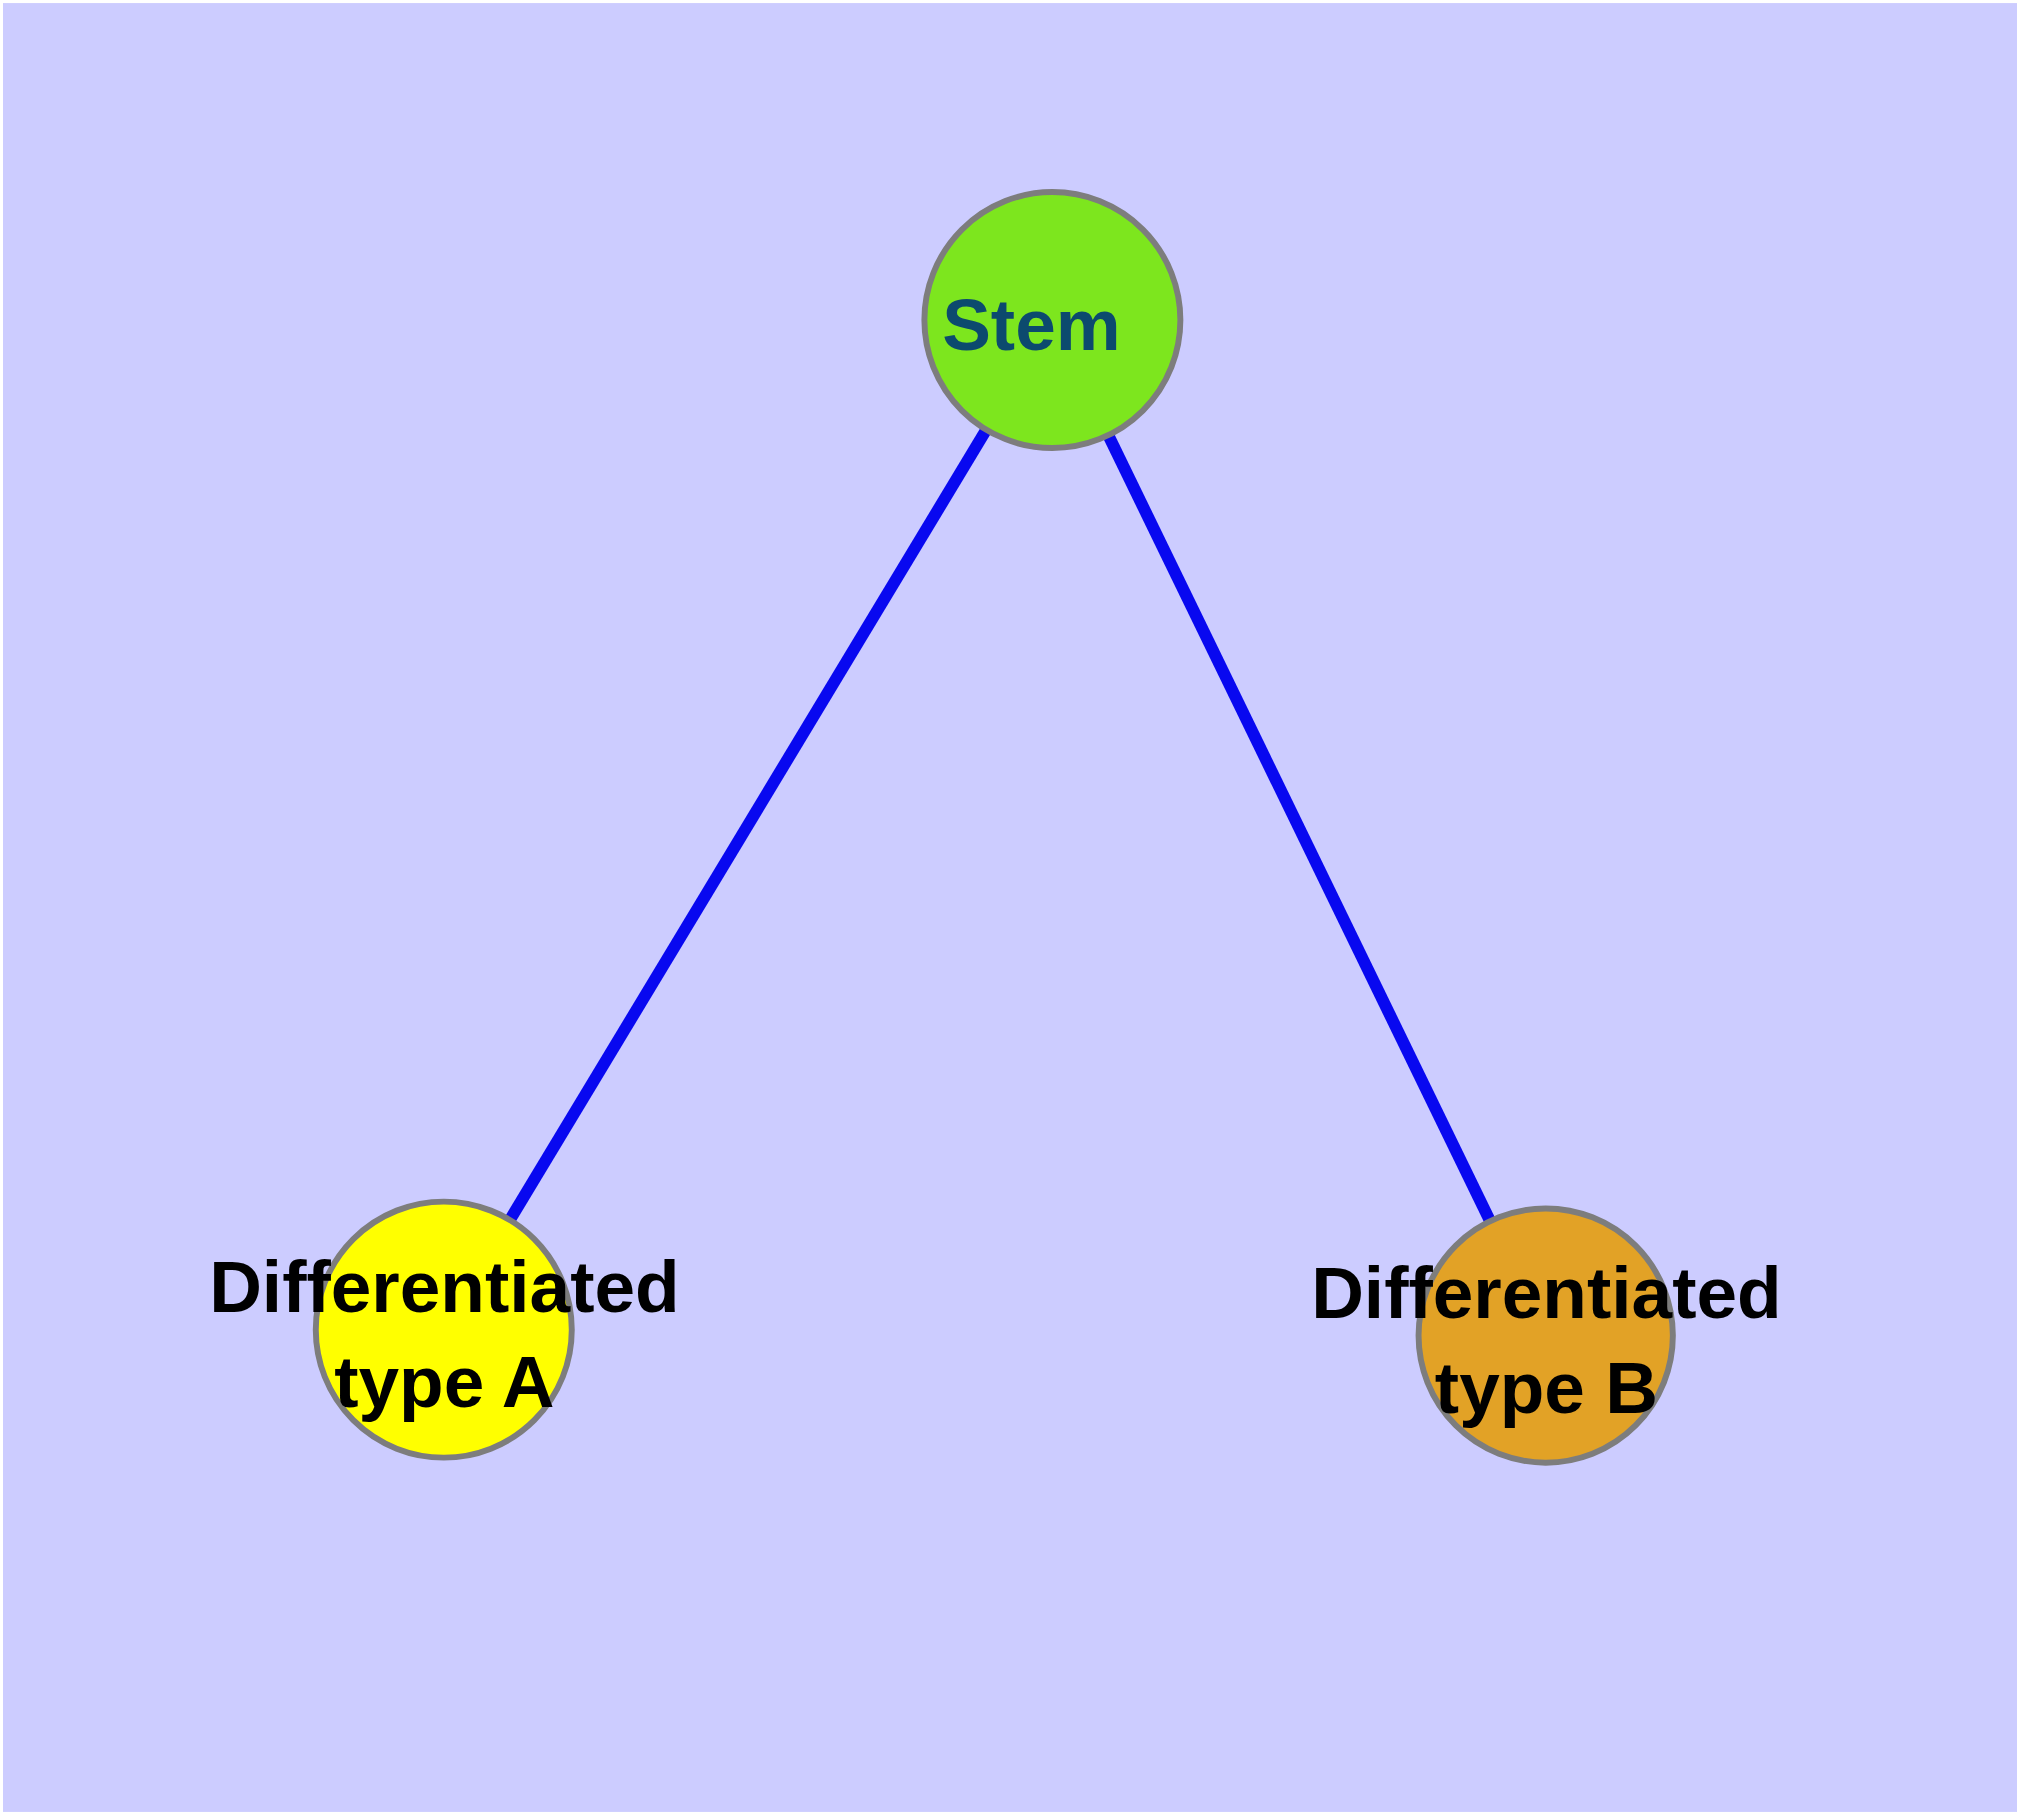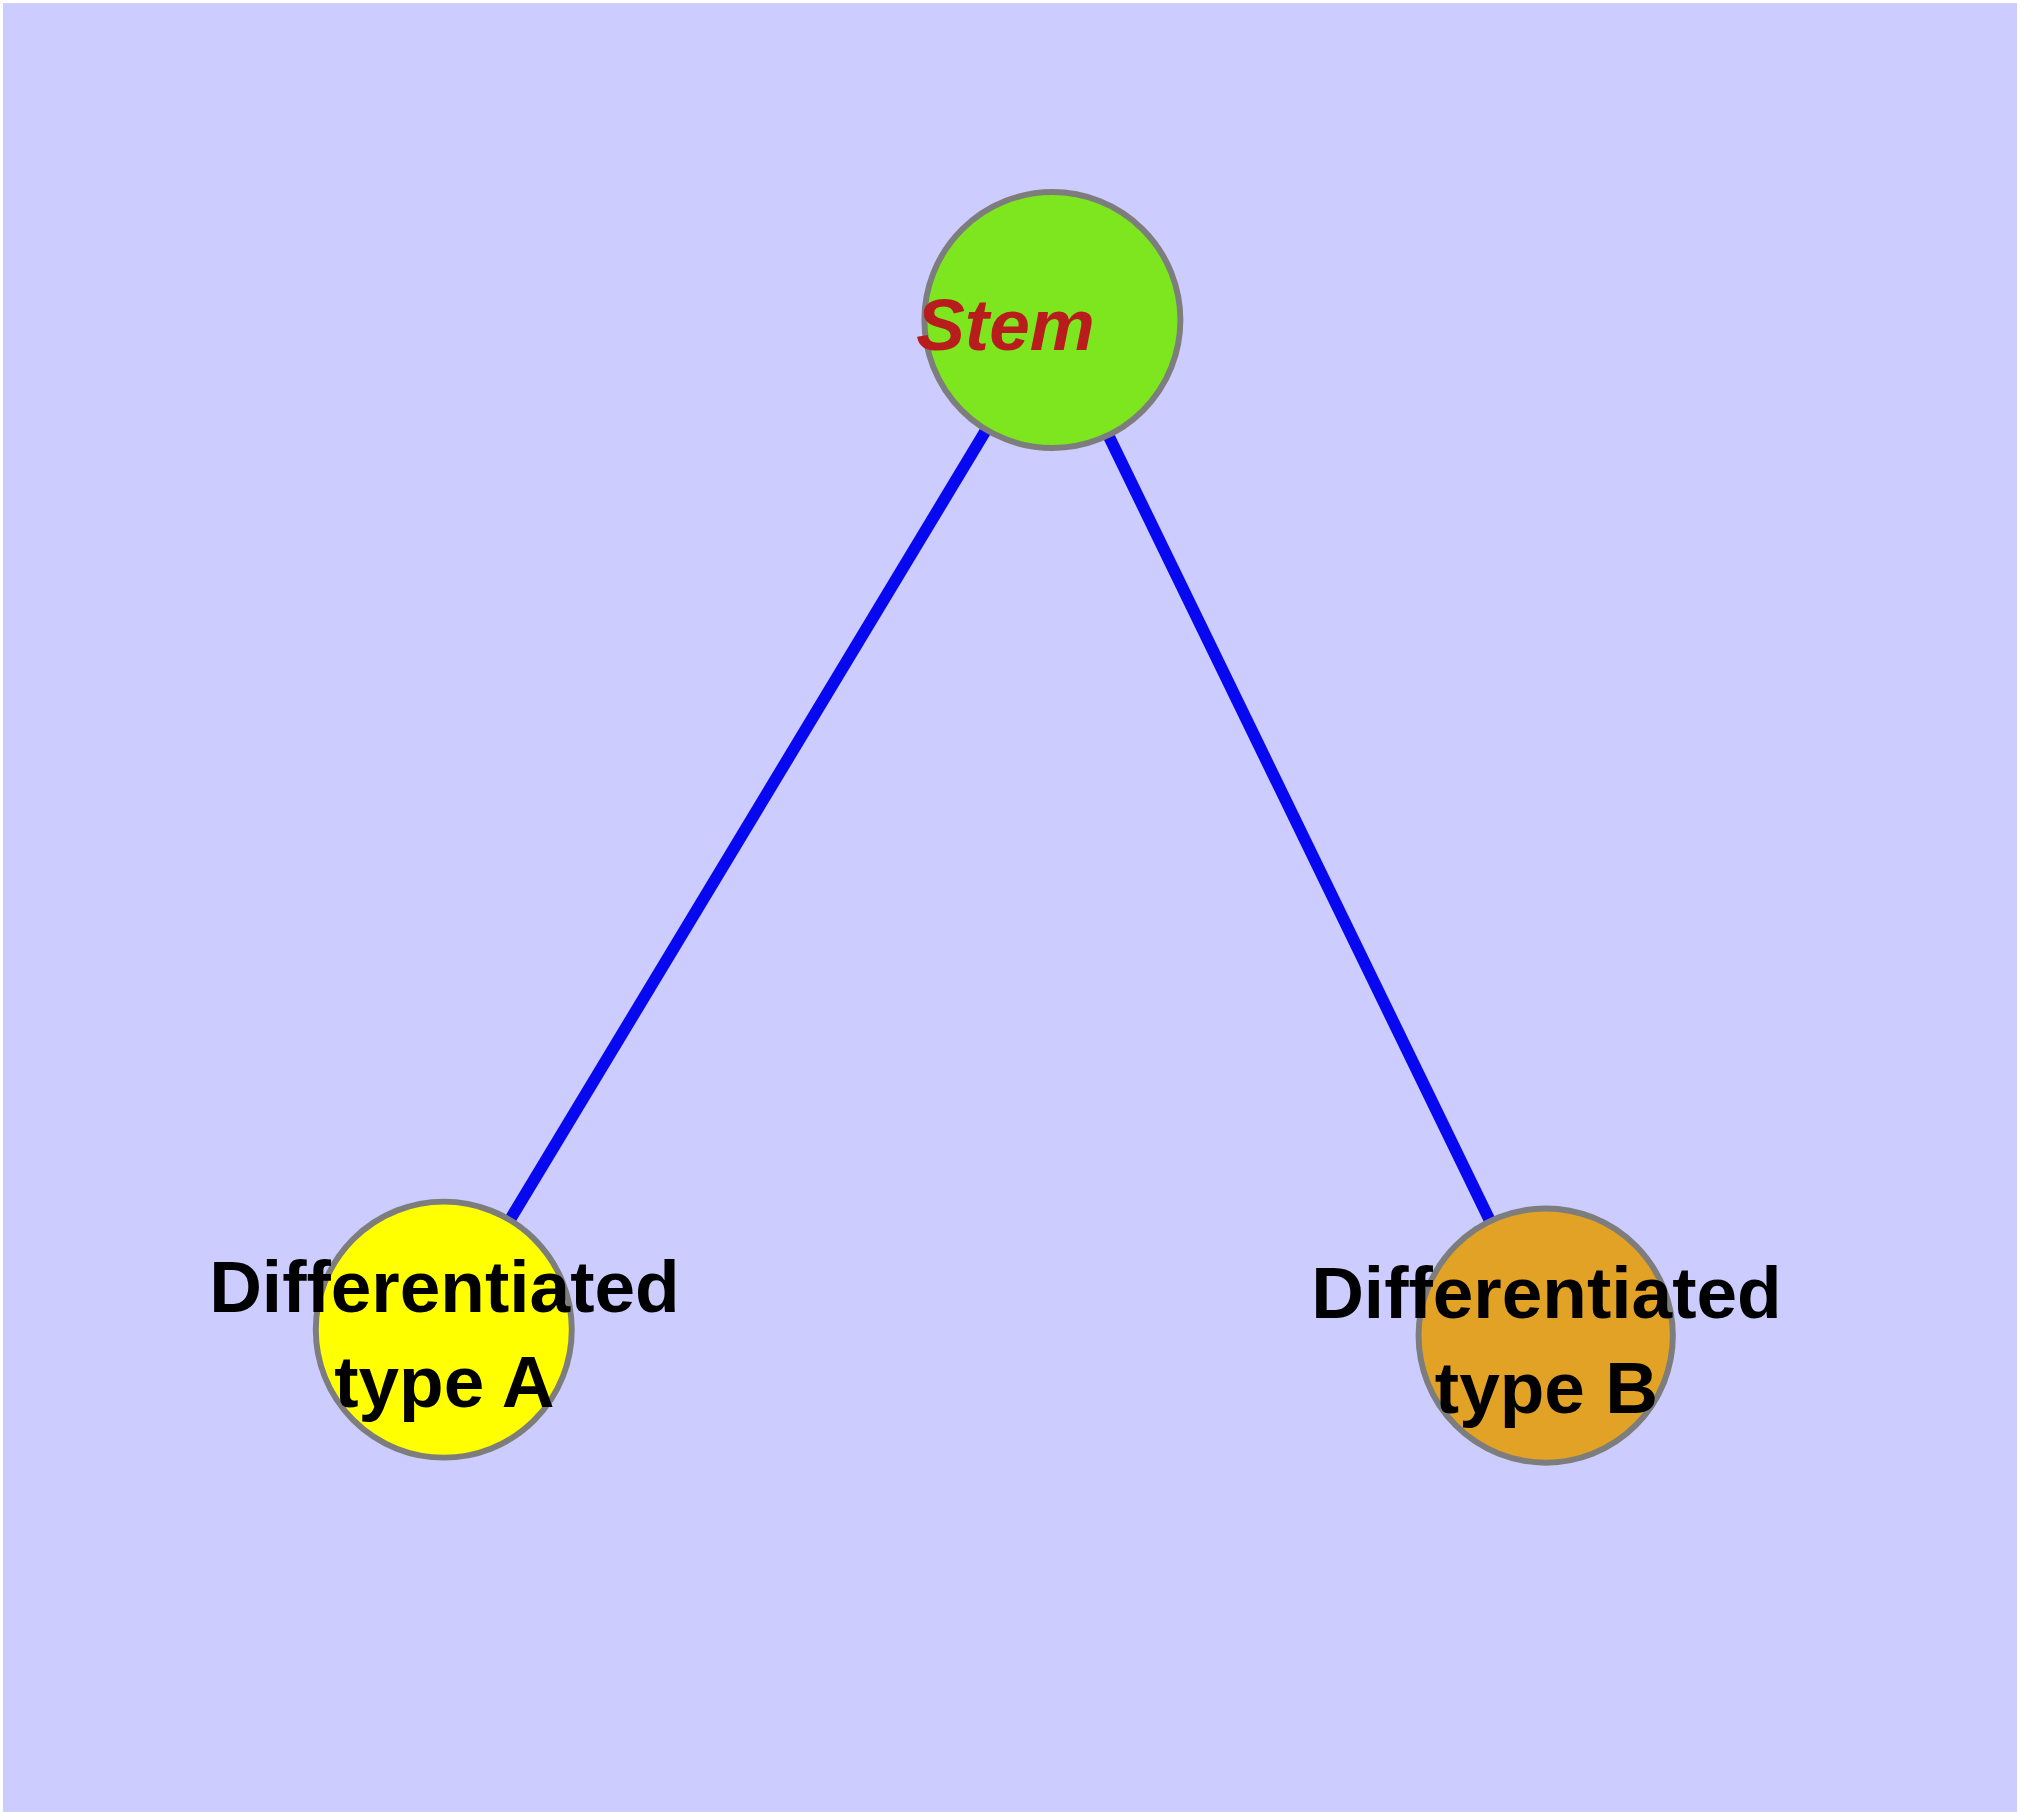--- a/index.html
+++ b/index.html
@@ -45,20 +45,20 @@
 <div class="stage">
   <div class="panel" id="panel">
     <svg id="graph-svg" xmlns="http://www.w3.org/2000/svg" width="2014" height="1809" viewBox="0 0 2376 2134">
         <rect x="0" y="0" width="2376" height="2134" fill="#CCCCFF"></rect>
         <line x1="1238" y1="374" x2="520" y2="1565" stroke="#0808F0" stroke-width="14"></line>
         <line x1="1238" y1="374" x2="1820" y2="1572" stroke="#0808F0" stroke-width="14"></line>
         <circle cx="1238" cy="374" r="151" fill="#7DE61E" stroke="#7D7D7D" stroke-width="7"></circle>
         <circle cx="520" cy="1565" r="151" fill="#FFFF00" stroke="#7D7D7D" stroke-width="7"></circle>
         <circle cx="1820" cy="1572" r="150" fill="#E2A226" stroke="#7D7D7D" stroke-width="7"></circle>
       </svg>
-  <div class="node-label" style="left: 1002px; top: 321px; color: #b91c1c; font-style: italic;">Stem</div>
+  <div class="node-label" style="left: 1028px; top: 321px; color: #0c4a6e;">Stem</div>
       <div class="node-label" style="left: 441px; top: 1331px; color: rgb(0, 0, 0);">Differentiated
 type A</div>
       <div class="node-label" style="left: 1543px; top: 1337px; color: rgb(0, 0, 0);">Differentiated
 type B</div>
     </div>
 </div>
 
 
 </body></html>

